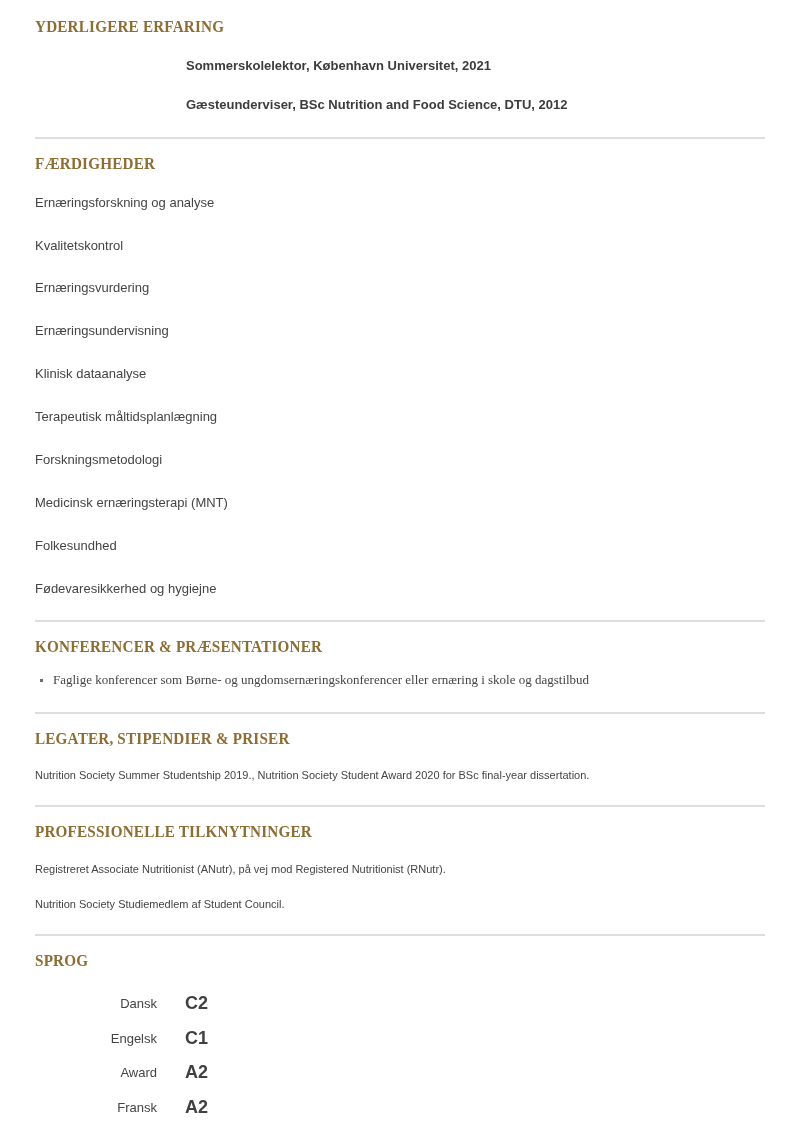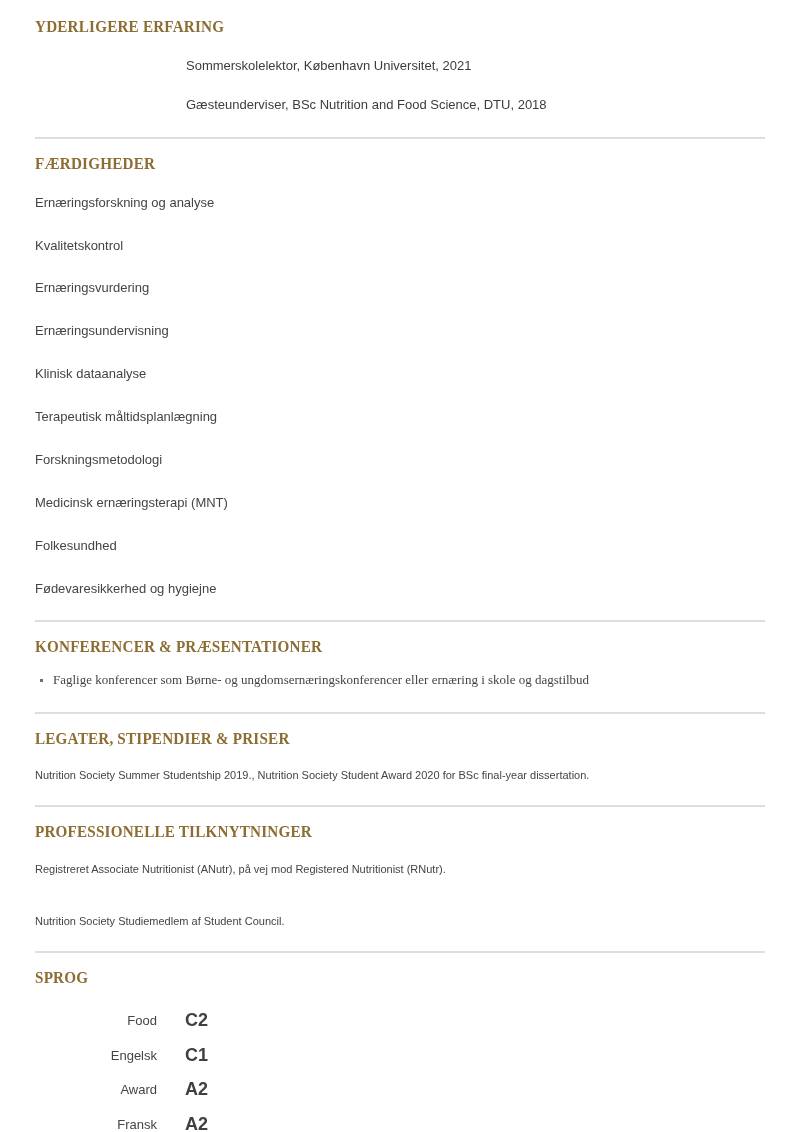--- a/index.html
+++ b/index.html
@@ -53,20 +53,21 @@
   .exp-list {
     margin: 0;
     padding: 0;
     list-style: none;
   }
   .exp-item {
     font-size: 13px;
     color: #3c3c3c;
     line-height: 1.4;
     padding-left: 151px;
+    font-weight: bold;
   }
   .exp-item.first { margin-top: 21px; }
   .exp-item.rest  { margin-top: 21px; }
 
   
   #sec-skills { padding-top: 16px; }
   .skills-list {
     margin: 0;
     padding: 0;
     list-style: none;
@@ -109,21 +110,21 @@
   
   #sec-awards { padding-top: 16px; }
   #sec-affiliations { padding-top: 16px; }
   .body-para {
     font-size: 11px;
     color: #444444;
     line-height: 1.4;
     margin: 0;
   }
   .body-para.first { margin-top: 20px; }
-  .body-para.rest  { margin-top: 37px; }
+  .body-para.rest  { margin-top: 20px; }
 
   
   #sec-languages { padding-top: 16px; }
   .lang-table {
     border-collapse: collapse;
     margin-top: 16px;
     margin-left: 0;
   }
   .lang-row { height: 34.5px; }
   .lang-name {
@@ -149,21 +150,21 @@
 </style>
 </head>
 <body>
 
 <div class="page">
 
   <section class="section" id="sec-extra-experience">
     <h2 class="section-title">YDERLIGERE ERFARING</h2>
     <ul class="exp-list">
       <li class="exp-item first">Sommerskolelektor, København Universitet, 2021</li>
-      <li class="exp-item rest">Gæsteunderviser, BSc Nutrition and Food Science, DTU, 2018</li>
+      <li class="exp-item rest">Gæsteunderviser, BSc Nutrition and Food Science, DTU, 2012</li>
     </ul>
   </section>
 
   <div class="spacer-before-divider"></div>
   <hr class="divider">
 
   <section class="section" id="sec-skills">
     <h2 class="section-title">FÆRDIGHEDER</h2>
     <ul class="skills-list">
       <li class="skill-item first">Ernæringsforskning og analyse</li>
@@ -207,21 +208,21 @@
   </section>
 
   <div class="spacer-before-divider"></div>
   <hr class="divider">
 
   <section class="section" id="sec-languages">
     <h2 class="section-title">SPROG</h2>
     <table class="lang-table">
       <tbody>
         <tr class="lang-row">
-          <td class="lang-name">Food</td>
+          <td class="lang-name">Dansk</td>
           <td class="lang-level">C2</td>
         </tr>
         <tr class="lang-row">
           <td class="lang-name">Engelsk</td>
           <td class="lang-level">C1</td>
         </tr>
         <tr class="lang-row">
           <td class="lang-name">Award</td>
           <td class="lang-level">A2</td>
         </tr>

